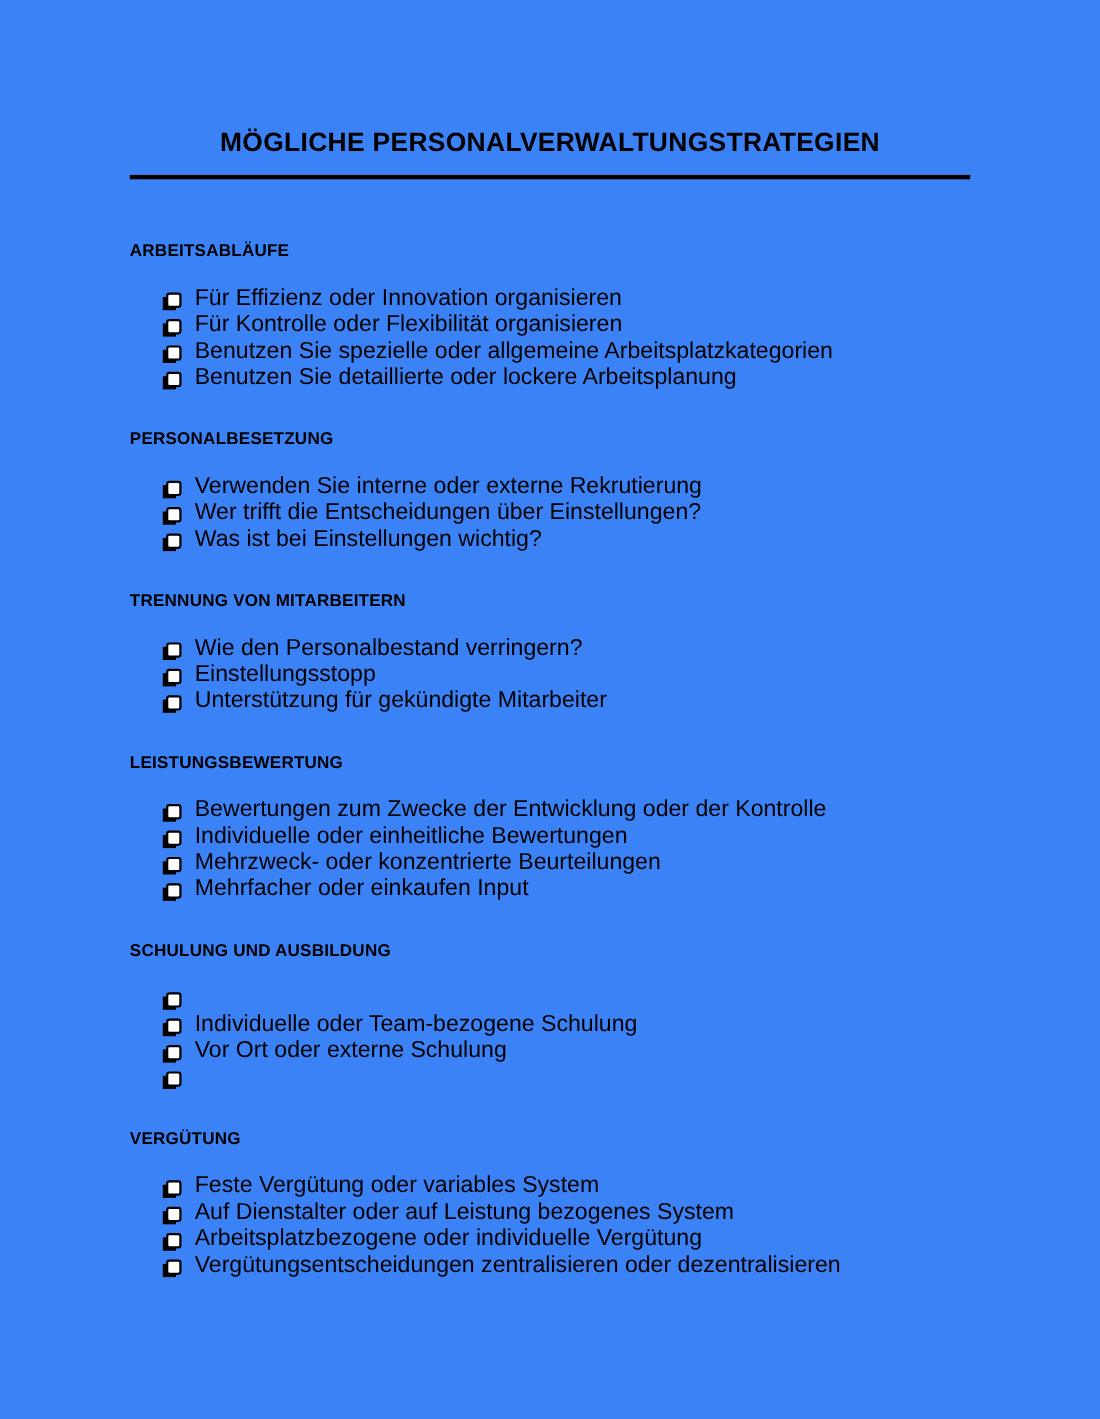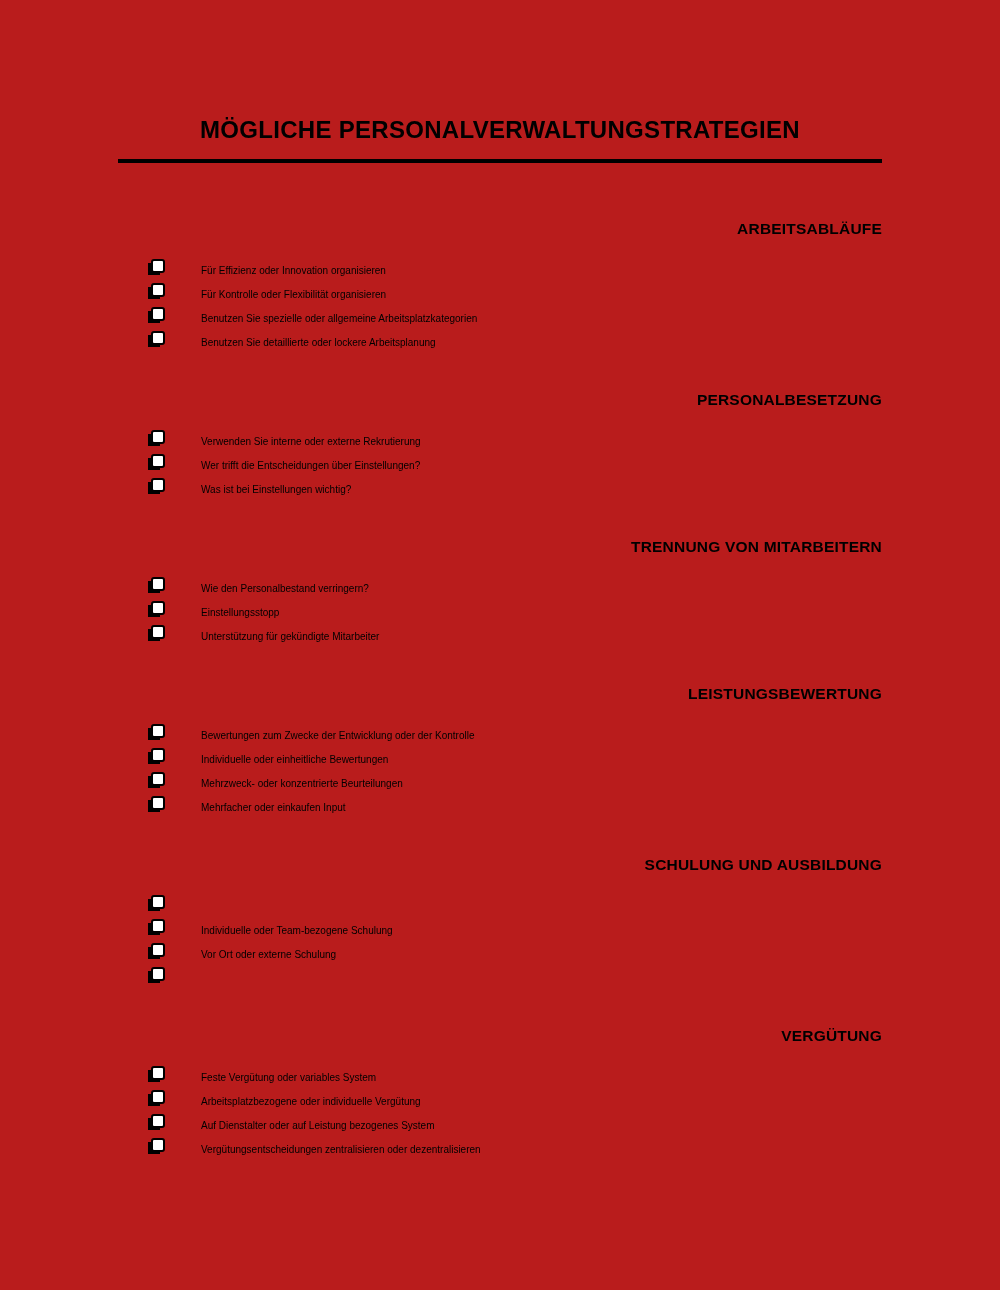--- a/index.html
+++ b/index.html
@@ -6,21 +6,21 @@
     margin: 0;
     padding: 0;
     background: #ffffff;
     color: #000000;
     font-family: "Liberation Sans", "DejaVu Sans", sans-serif;
   }
   .page {
     position: relative;
     width: 1000px;
     height: 1290px;
-    background: #b91c1c;
+    background: #3b82f6;
     box-sizing: border-box;
     padding: 0 118px;
     overflow: hidden;
   }
   .doc-title {
     margin: 0;
     padding-top: 116px;
     text-align: center;
     font-size: 24px;
     line-height: 28px;
@@ -37,33 +37,31 @@
     margin-top: 36px;
   }
   .section:first-child {
     margin-top: 57px;
   }
   .section-heading {
     font-size: 15.5px;
     font-weight: bold;
     line-height: 18px;
     letter-spacing: 0.2px;
-    text-align: right;
   }
   .items {
     margin-top: 21px;
     padding-left: 30px;
   }
   .item {
     display: flex;
-    align-items: flex-start;
+    align-items: flex-end;
     height: 24px;
-    font-size: 10px;
+    font-size: 21px;
     line-height: 24px;
-    gap: 24px;
   }
   
   .checkbox {
     position: relative;
     width: 17px;
     height: 17px;
     flex: none;
     margin-right: 12px;
     cursor: pointer;
   }
@@ -216,28 +214,28 @@
   <div class="section">
     <div class="section-heading">VERGÜTUNG</div>
     <div class="items">
   <div class="item">
     <span class="checkbox"></span>
     <span class="item-label">Feste Vergütung oder variables System</span>
   </div>
 
   <div class="item">
     <span class="checkbox"></span>
+    <span class="item-label">Auf Dienstalter oder auf Leistung bezogenes System</span>
+  </div>
+
+  <div class="item">
+    <span class="checkbox"></span>
     <span class="item-label">Arbeitsplatzbezogene oder individuelle Vergütung</span>
   </div>
 
   <div class="item">
     <span class="checkbox"></span>
-    <span class="item-label">Auf Dienstalter oder auf Leistung bezogenes System</span>
-  </div>
-
-  <div class="item">
-    <span class="checkbox"></span>
     <span class="item-label">Vergütungsentscheidungen zentralisieren oder dezentralisieren</span>
   </div>
 </div>
   </div>
 </div>
 </div>
 
 </body></html>

